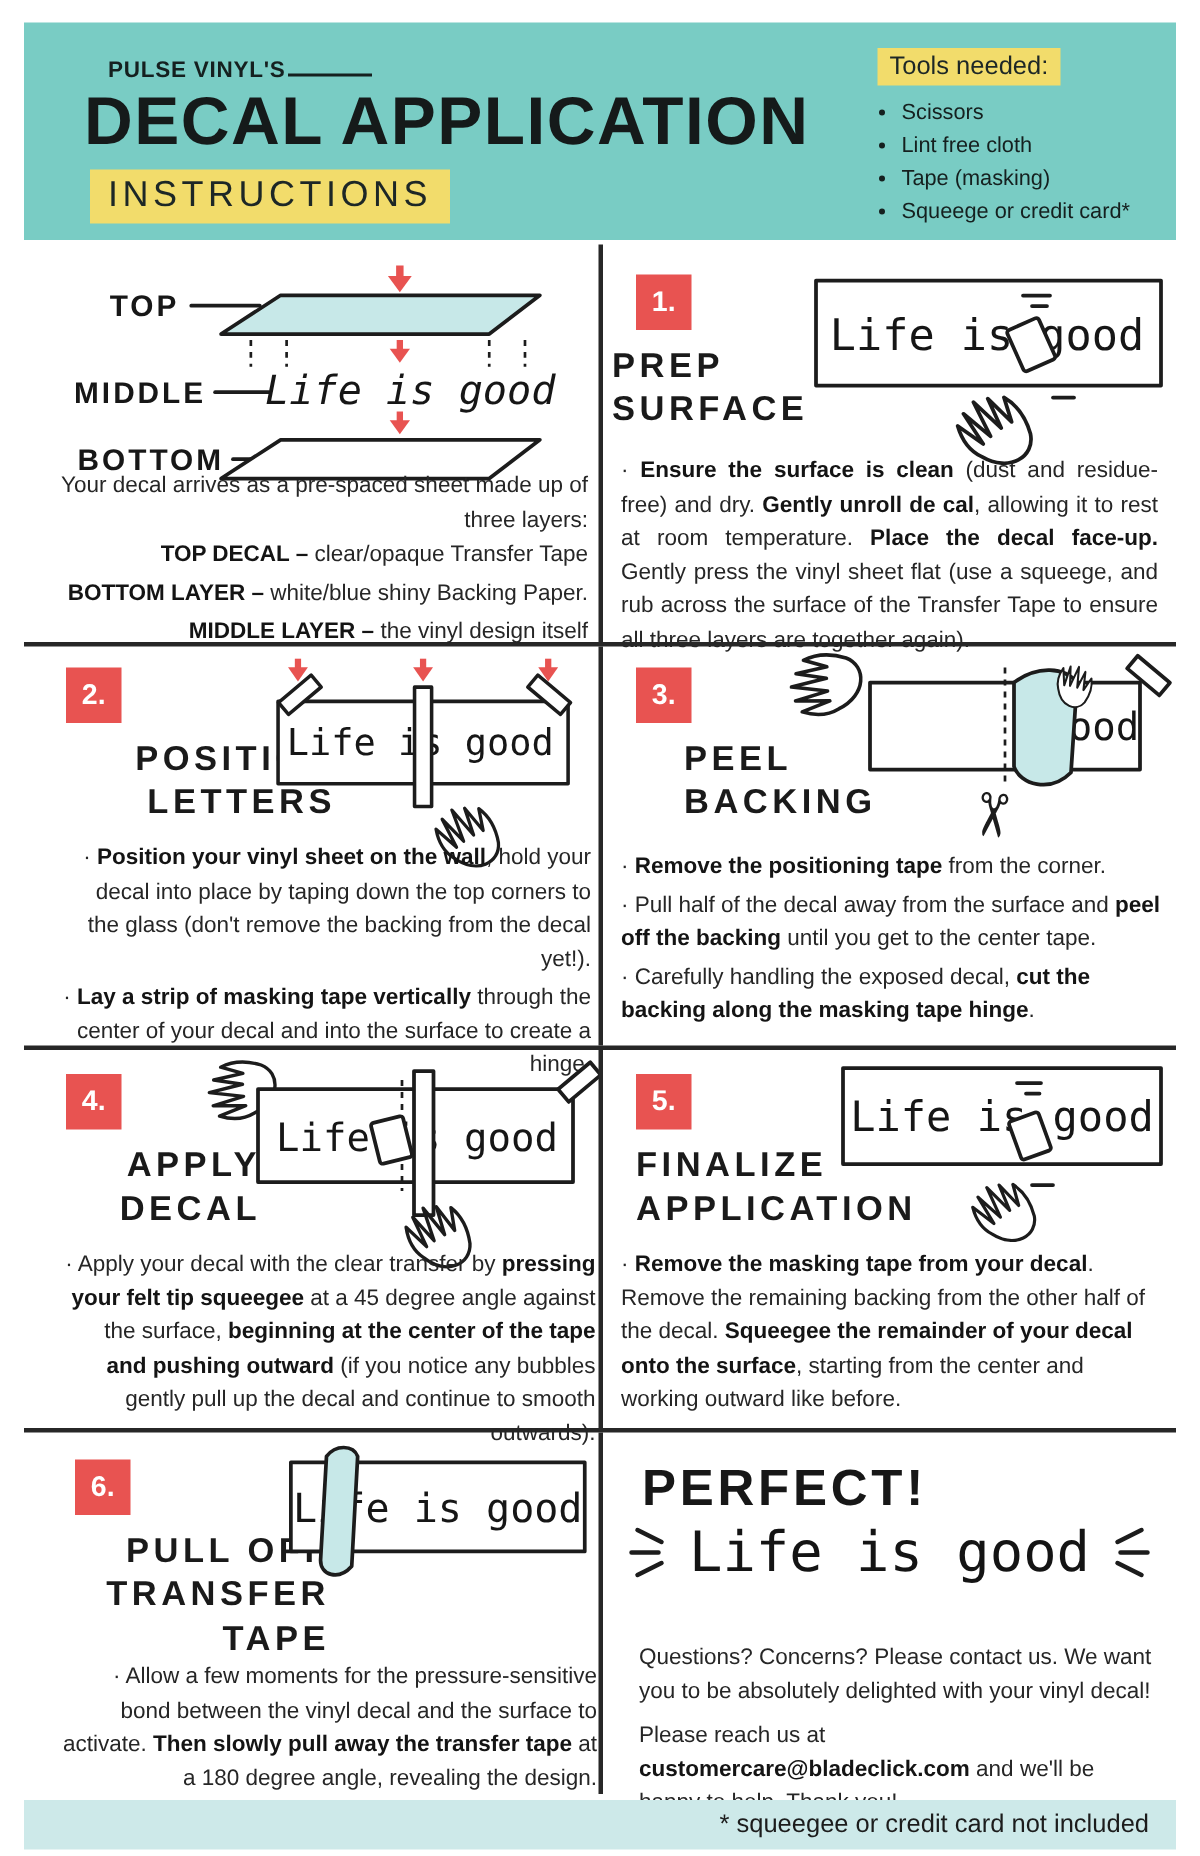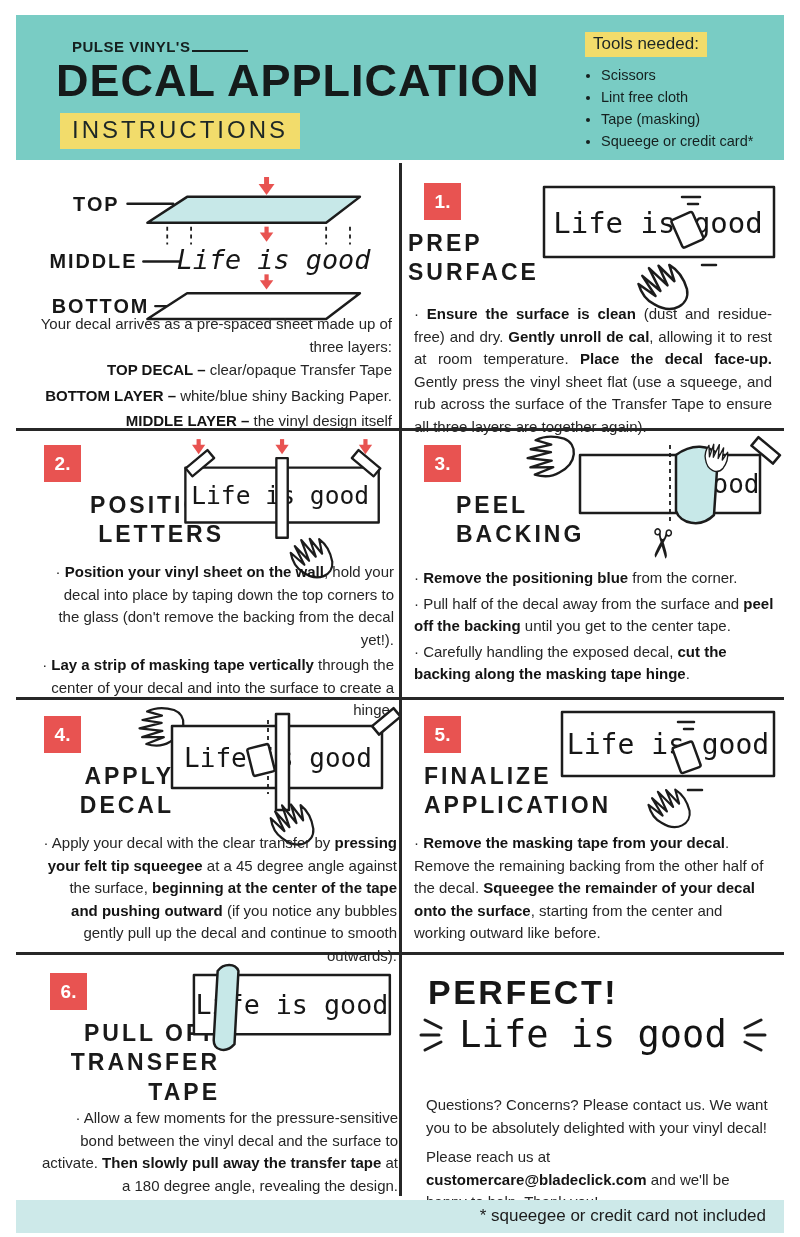--- a/index.html
+++ b/index.html
@@ -162,21 +162,21 @@
           <text class="dtxt" x="212" y="56" font-size="26" text-anchor="middle">ood</text>
           <path class="dsh" d="M146,8 V88"></path>
           <rect class="ln fw" x="228" y="8" width="28" height="11" transform="rotate(40 242 13)"></rect>
           <path class="ln teal" d="M152,18 C168,6 186,8 194,18 L190,78 C176,92 156,86 152,74 Z"></path>
           <g transform="translate(182,2) rotate(14) scale(0.55)">
             <path class="ln fw" d="M8,36 C4,28 4,20 8,10 L14,30 L16,6 L21,29 L26,4 L30,29 L35,8 L38,30 L44,14 C48,24 47,34 43,44 C36,58 16,56 8,36 Z"></path>
           </g>
           <text x="128" y="118" font-size="40" font-family="DejaVu Sans, sans-serif" fill="#1c1c1c" transform="rotate(96 140 102)">✂</text>
         </svg>
         <div class="body-txt" style="left:12px;top:136px;width:360px;">
-          <p>· <b>Remove the positioning blue</b> from the corner.</p>
+          <p>· <b>Remove the positioning tape</b> from the corner.</p>
           <p>· Pull half of the decal away from the surface and <b>peel off the backing</b> until you get to the center tape.</p>
           <p>· Carefully handling the exposed decal, <b>cut the backing along the masking tape hinge</b>.</p>
         </div>
       </div>
     </div>
 
     <div class="row r3 sep">
       <div class="cl">
         <div class="badge" style="left:28px;top:16px;">4.</div>
         <div class="step-title" style="left:28px;top:62px;width:130px;">APPLY DECAL</div>

